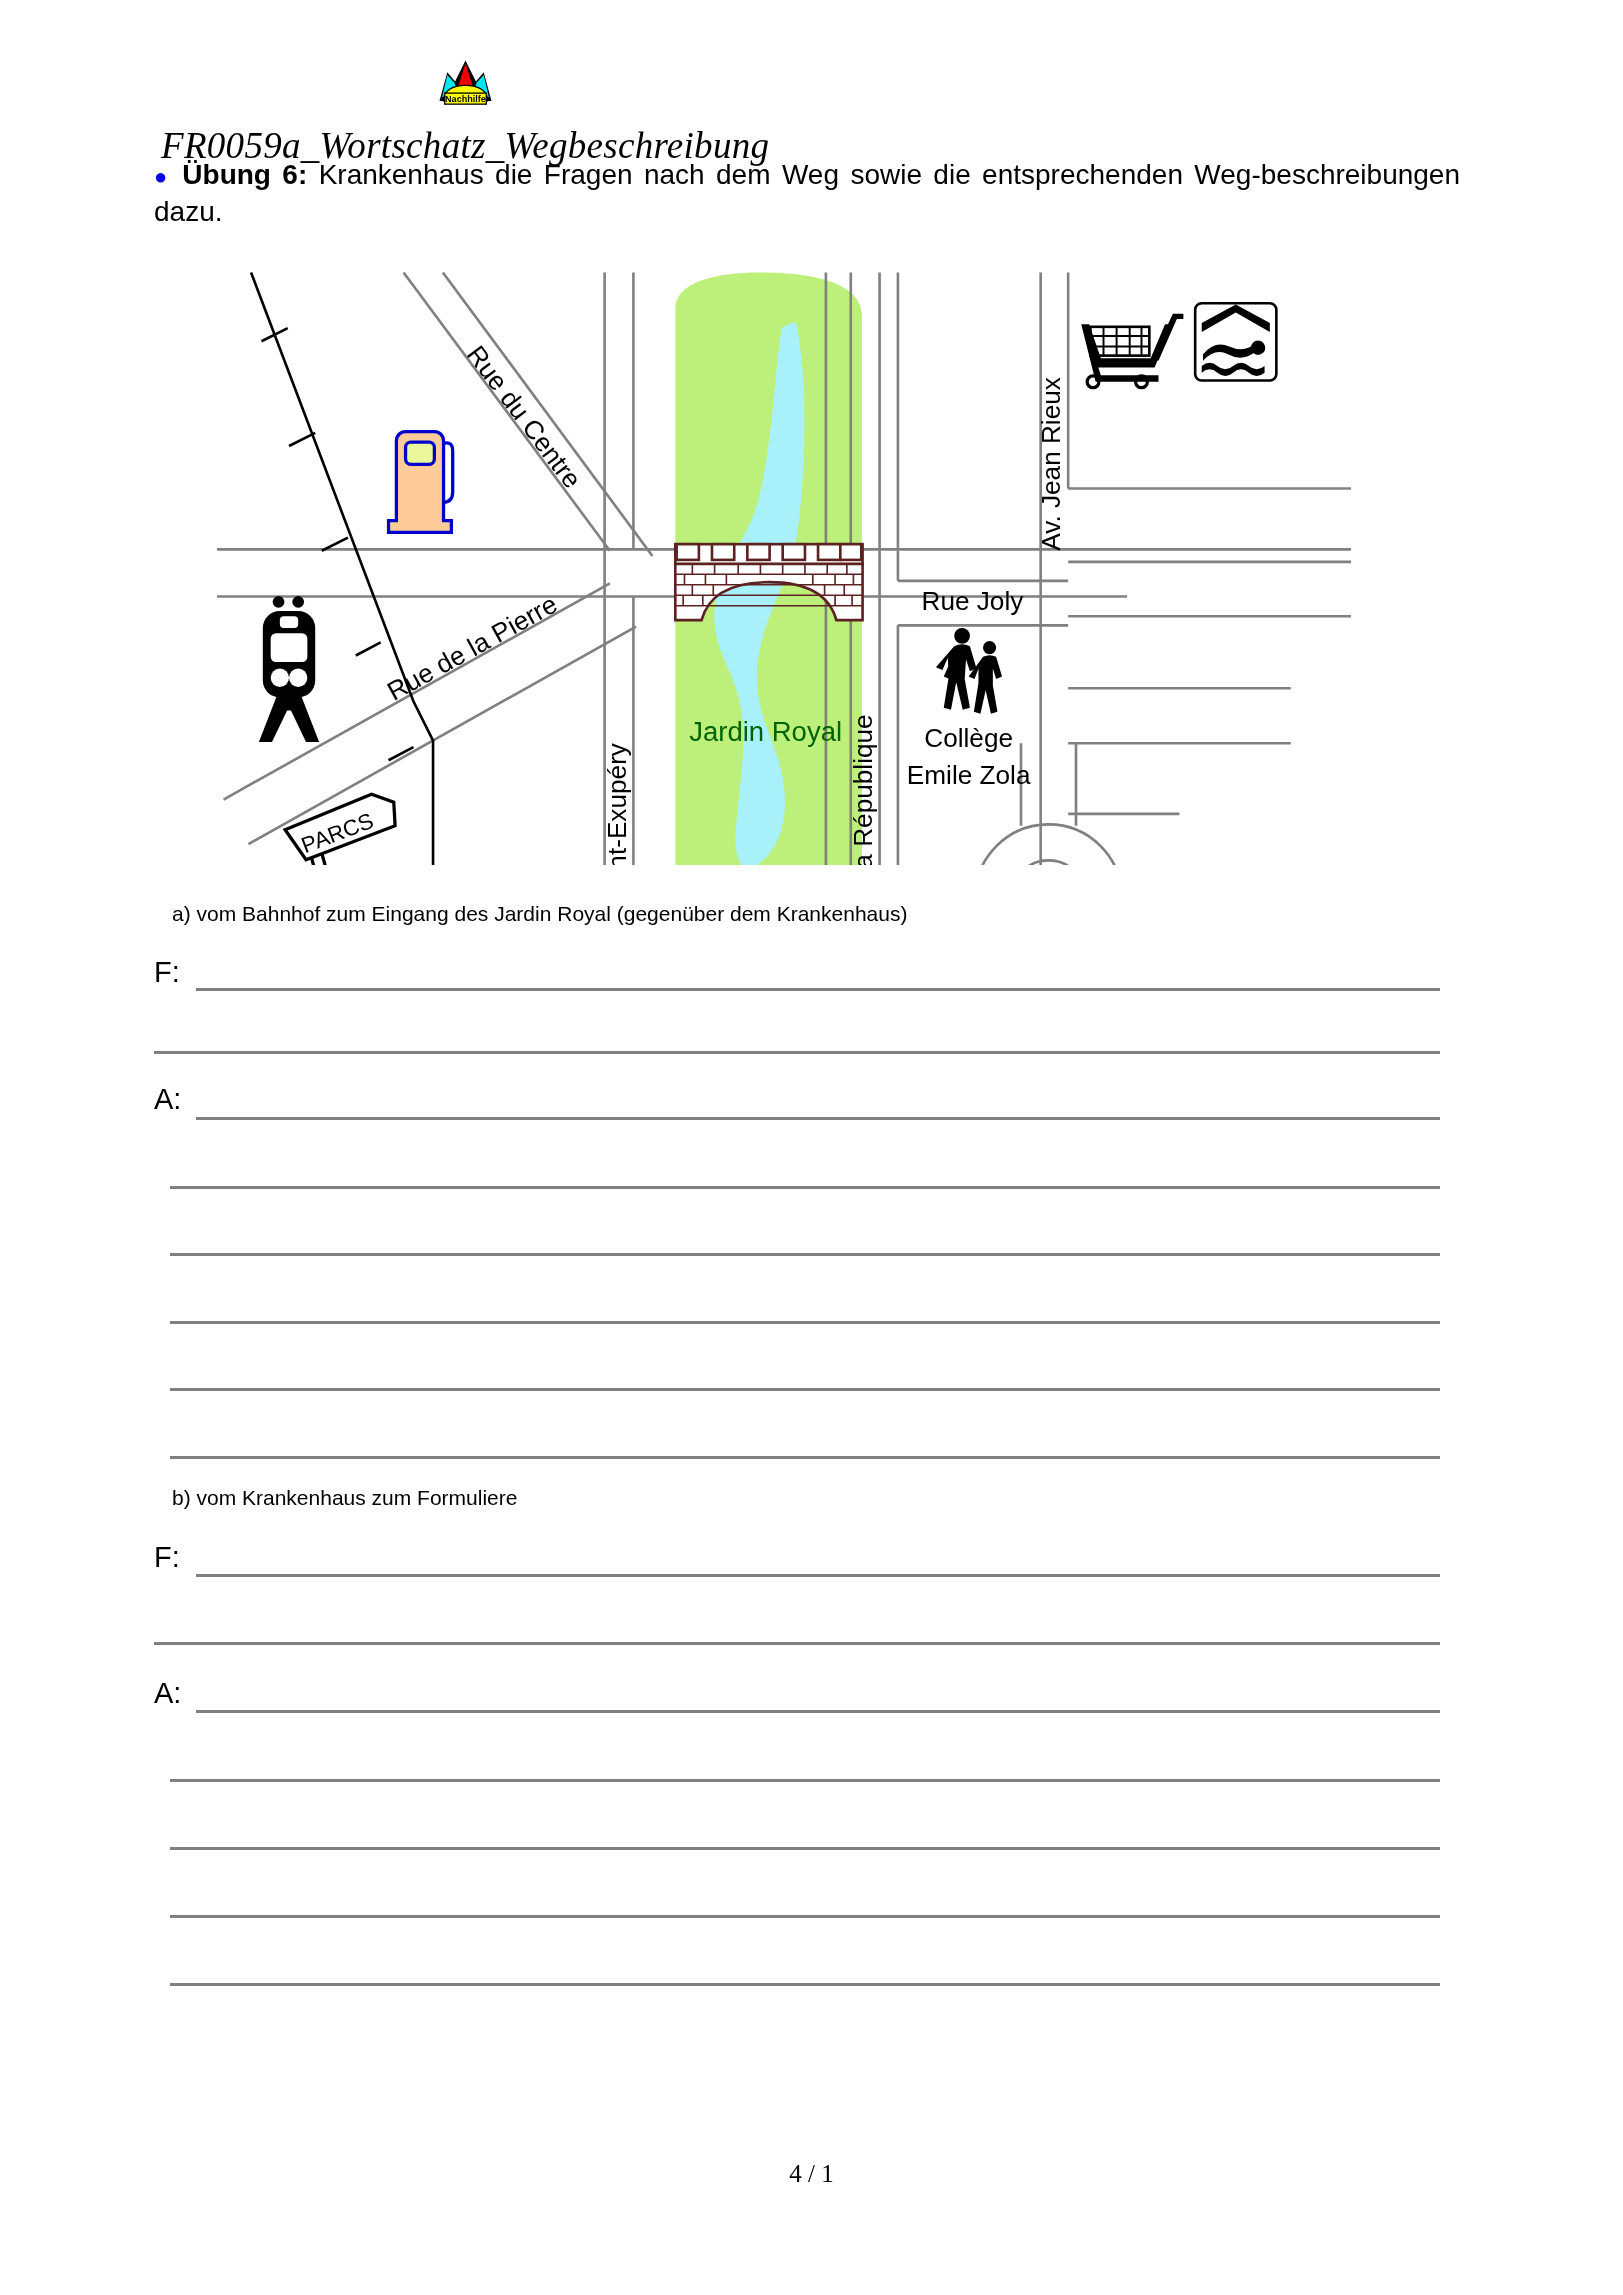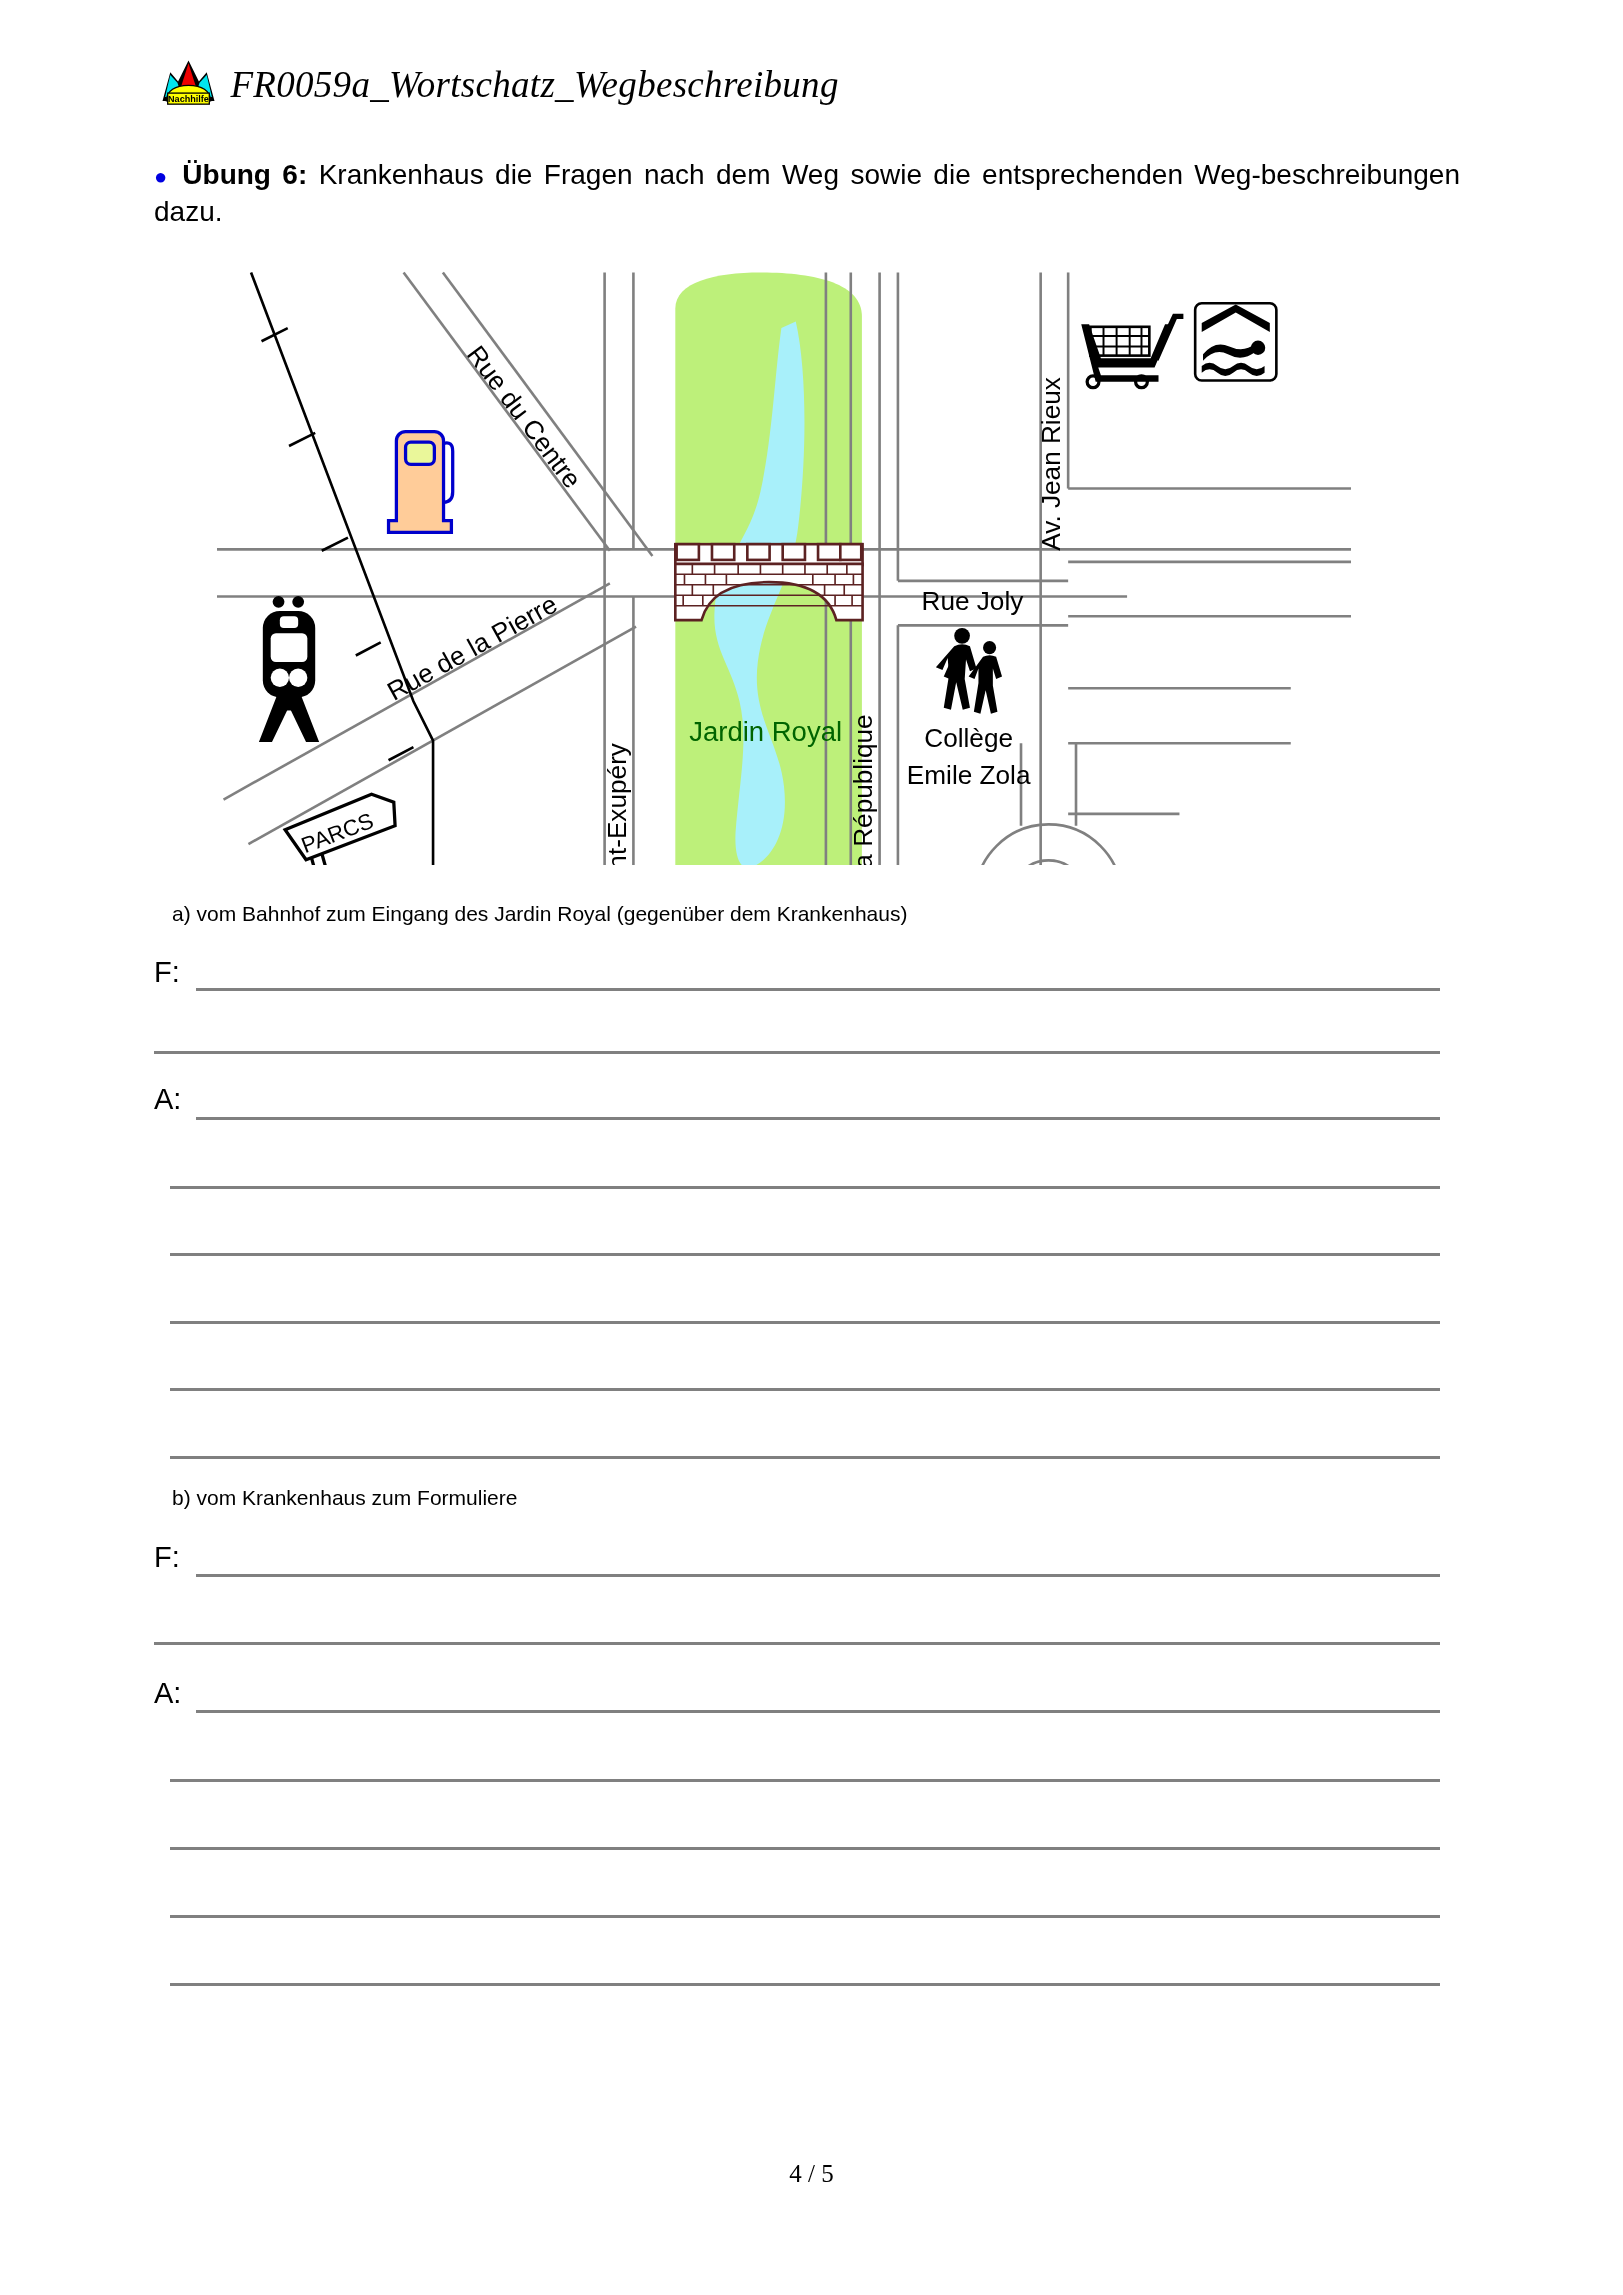--- a/index.html
+++ b/index.html
@@ -7,21 +7,21 @@
     width:1623px; height:2295px;
     font-family:"Liberation Sans", sans-serif;
     color:#000;
     position:relative;
     overflow:hidden;
   }
 
   
   #header {
     position:absolute; left:161px; top:58px;
-    display:flex; align-items:center; gap:14.4px;
+    display:flex; align-items:center; gap:14.4px;flex-direction:column;
   }
   #logo { width:55px; height:52px; position:relative; }
   #doc-title {
     font-family:"Liberation Serif", serif;
     font-style:italic;
     font-size:37px;
     letter-spacing:0.3px;
     white-space:nowrap;
   }
 
@@ -324,14 +324,14 @@
 <div class="rule" style="left:196px; top:1574px; width:1244px;"></div>
 <div class="rule" style="left:154px; top:1642px; width:1286px;"></div>
 
 <div class="prompt-label" style="left:154px; top:1677px;">A:</div>
 <div class="rule" style="left:196px; top:1710px; width:1244px;"></div>
 <div class="rule" style="left:170px; top:1779px; width:1270px;"></div>
 <div class="rule" style="left:170px; top:1847px; width:1270px;"></div>
 <div class="rule" style="left:170px; top:1915px; width:1270px;"></div>
 <div class="rule" style="left:170px; top:1983px; width:1270px;"></div>
 
-<div id="footer">4 / 5</div>
+<div id="footer">4 / 1</div>
 
 
 </body></html>

